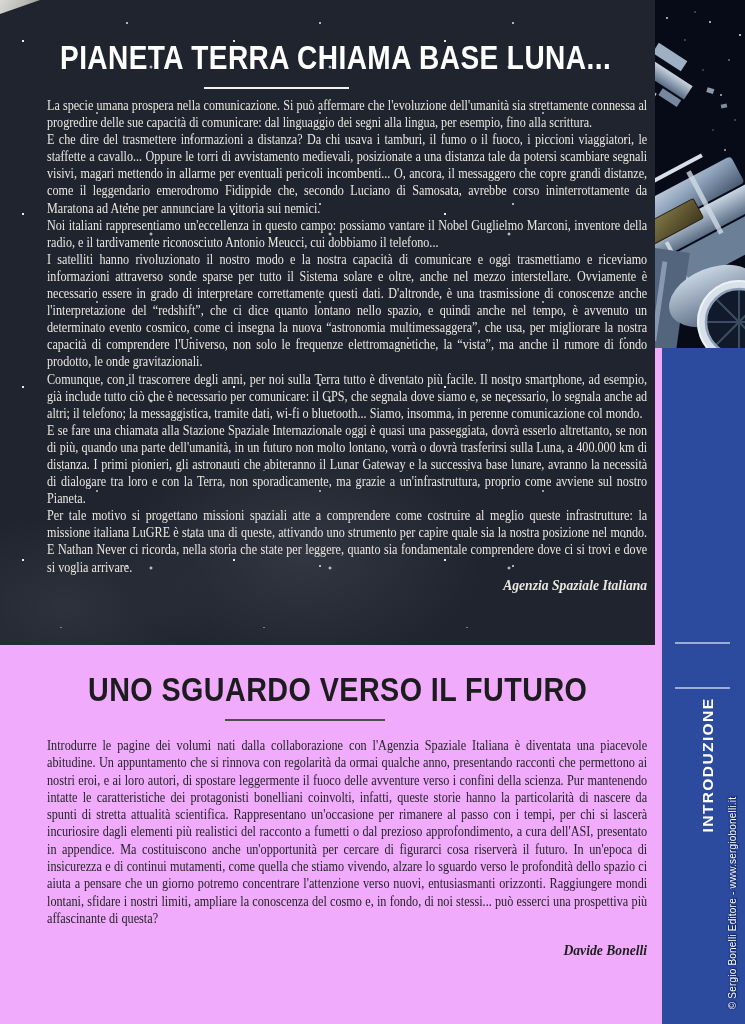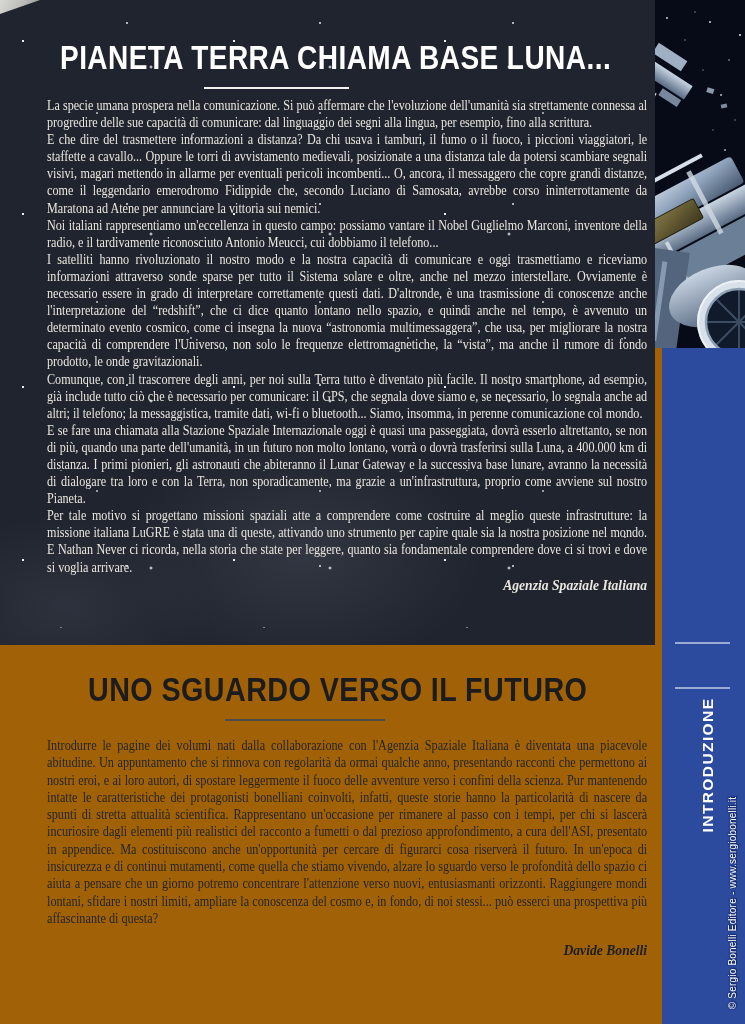--- a/index.html
+++ b/index.html
@@ -1,16 +1,16 @@
 <!DOCTYPE html>
 <html lang="it"><head>
 <meta charset="utf-8">
 <style>
   html,body{margin:0;padding:0;background:#ffffff;}
-  .page{position:relative;width:745px;height:1024px;background:#a16207;overflow:hidden;
+  .page{position:relative;width:745px;height:1024px;background:#f0abfc;overflow:hidden;
         font-family:"Liberation Serif",serif;}
 
   
   .dark-panel{position:absolute;left:0;top:0;width:655px;height:645px;
     background-color:#20242e;
     background-image:
       radial-gradient(circle at 23px 41px, rgba(255,255,255,.92) 0 .9px, transparent 1.5px),
       radial-gradient(circle at 97px 113px, rgba(255,255,255,.55) 0 .8px, transparent 1.4px),
       radial-gradient(circle at 151px 67px, rgba(222,229,240,.78) 0 1.1px, transparent 1.8px),
       radial-gradient(circle at 61px 157px, rgba(255,255,255,.40) 0 .7px, transparent 1.3px),

